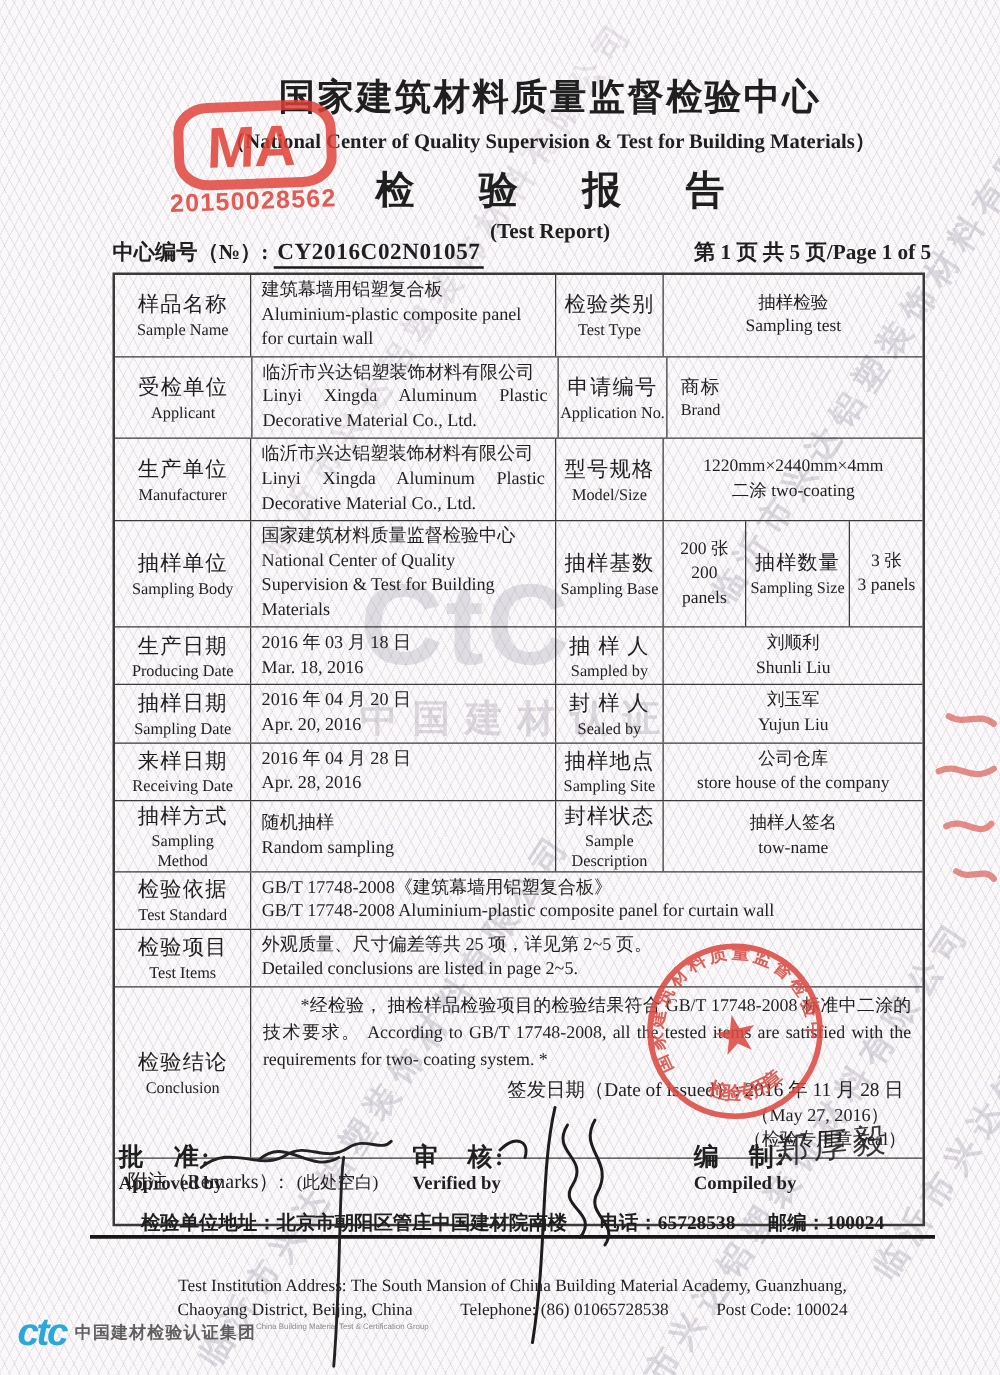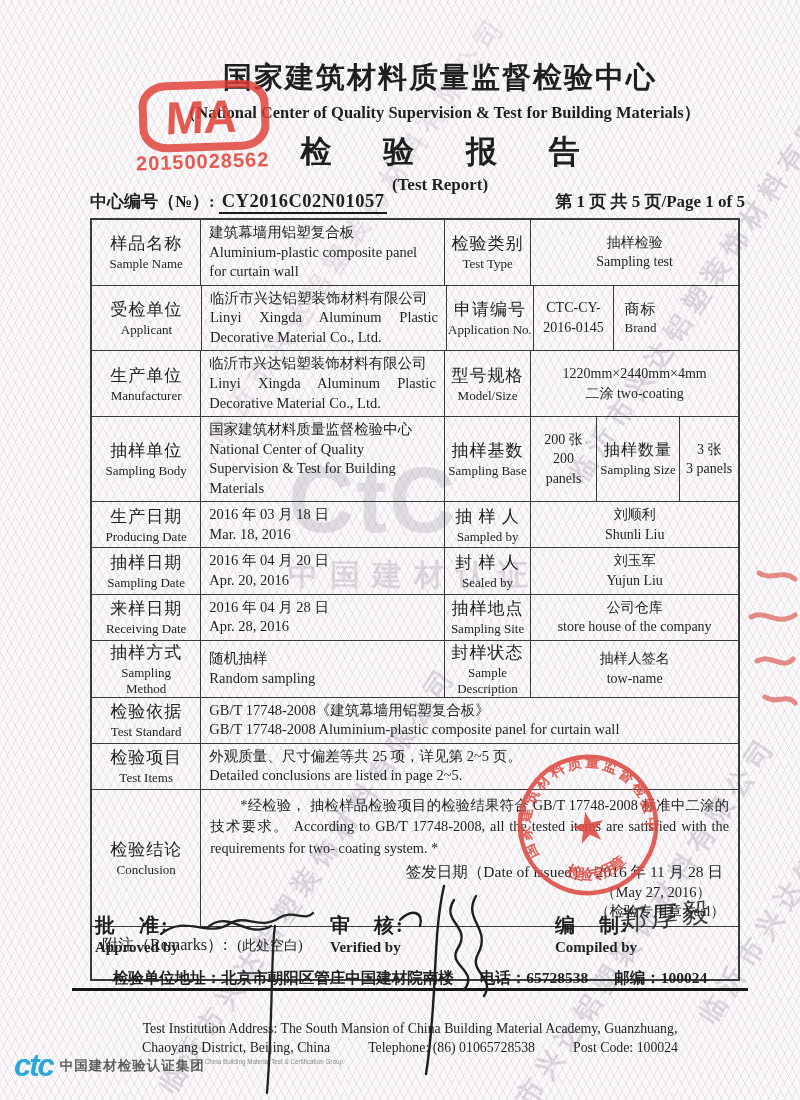--- a/index.html
+++ b/index.html
@@ -155,23 +155,20 @@
         <div class="en">Applicant</div>
       </div>
       <div class="cell w-val vleft">
         <div class="cn">临沂市兴达铝塑装饰材料有限公司</div>
         <div class="en" style="text-align:justify">Linyi Xingda Aluminum Plastic Decorative Material Co., Ltd.</div>
       </div>
       <div class="cell w-lab2 lab">
         <div class="cn">申请编号</div>
         <div class="en">Application No.</div>
       </div>
-      <div class="cell w-v4 vcenter">
-        <div class="en">CTC-CY-2016-0145</div>
-      </div>
       <div class="cell w-v5 lab">
         <div class="cn" style="font-size:15px">商标</div>
         <div class="en">Brand</div>
       </div>
     </div>
 
     <div class="row r3">
       <div class="cell w-lab lab">
         <div class="cn">生产单位</div>
         <div class="en">Manufacturer</div>

